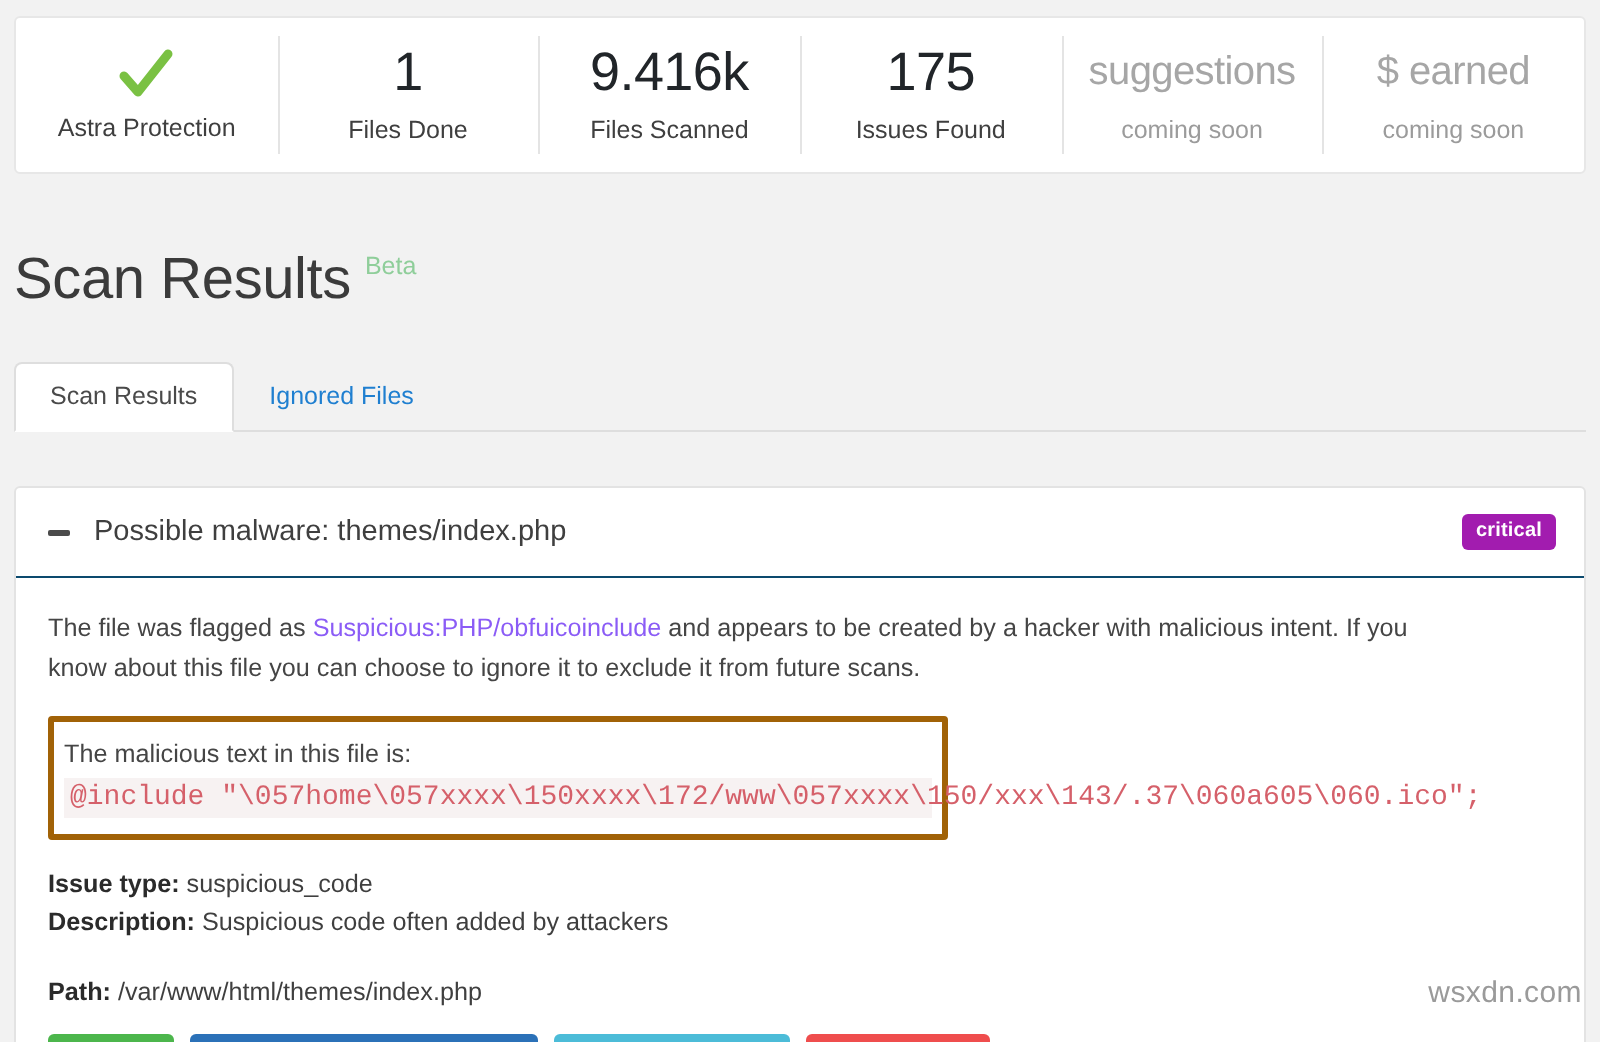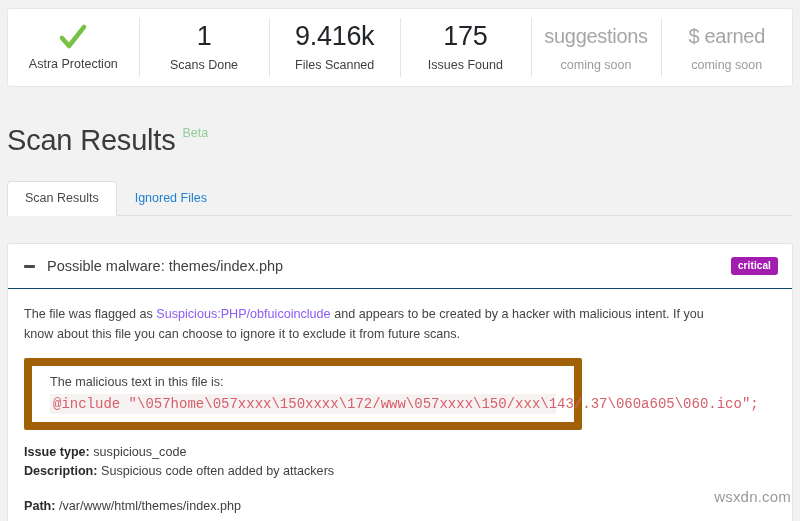--- a/index.html
+++ b/index.html
@@ -175,24 +175,24 @@
   .desc {
     font-size: 12.6px;
     line-height: 20px;
     color: #454545;
     max-width: 712px;
     margin: 0 0 14px 0;
   }
   .desc b { font-weight: 400; color: #8b5cf6; }
 
   .malicious-box {
-    border: 8px solid #a16207;
+    border: 3px solid #a16207;
     border-radius: 2px;
-    padding: 7px 18px 8px;
-    width: 558px;
+    padding: 7px 5px 8px;
+    width: 450px;
     margin-bottom: 13px;
   }
   .malicious-label {
     font-size: 12.6px;
     line-height: 18px;
     color: #454545;
     margin-bottom: 3px;
   }
   .malicious-code {
     font-family: "Liberation Mono", "DejaVu Sans Mono", monospace;
@@ -254,21 +254,21 @@
 
   <div class="stat">
     <svg class="check-mark" viewBox="0 0 30 32">
       <path d="M4 17 L11 25 L26 6" fill="none" stroke="#7ac143" stroke-width="4.5" stroke-linecap="round" stroke-linejoin="round"></path>
     </svg>
     <div class="stat-label">Astra Protection</div>
   </div>
 
   <div class="stat">
     <div class="stat-value">1</div>
-    <div class="stat-label">Scans Done</div>
+    <div class="stat-label">Files Done</div>
   </div>
 
   <div class="stat">
     <div class="stat-value">9.416k</div>
     <div class="stat-label">Files Scanned</div>
   </div>
 
   <div class="stat">
     <div class="stat-value">175</div>
     <div class="stat-label">Issues Found</div>

